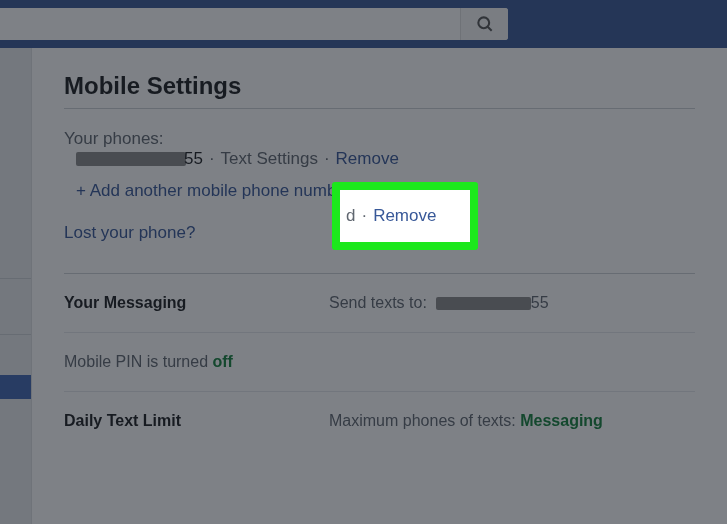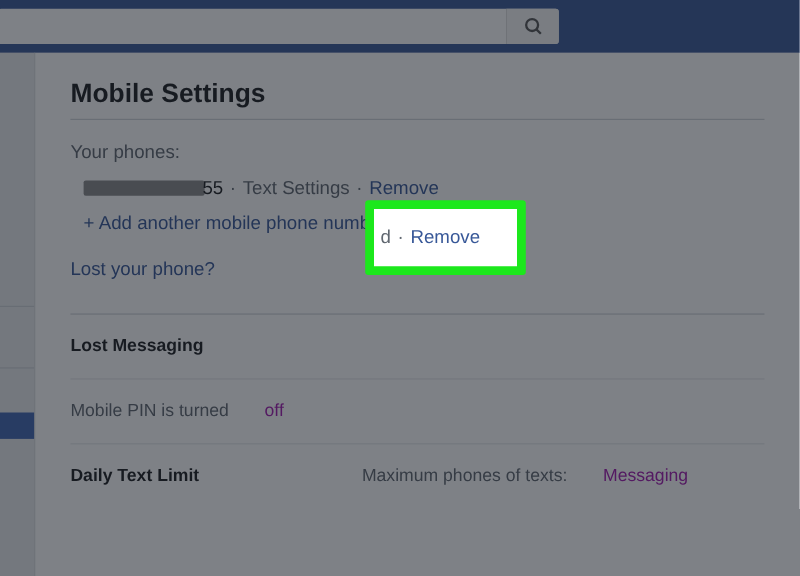--- a/index.html
+++ b/index.html
@@ -80,21 +80,20 @@
       margin-bottom: 2px;
     }
     .hr {
       border: none;
       border-top: 1px solid #ccd0d5;
       margin: 8px 0 20px 0;
     }
     .section-label {
       color: #606770;
       font-size: 17px;
-      margin-bottom: 12px;
     }
     .phone-row {
       display: flex;
       align-items: center;
       padding-left: 12px;
       margin-bottom: 12px;
       font-size: 17px;
       color: #1c1e21;
     }
     .redacted {
@@ -149,21 +148,21 @@
     .settings-row .label {
       width: 265px;
       font-weight: bold;
       color: #1c1e21;
       font-size: 16px;
     }
     .settings-row .value {
       color: #606770;
       font-size: 16px;
     }
-    .value .strong { color: #a21caf; font-weight: normal; margin-left: 28px; }
+    .value .strong { color: #15803d; font-weight: bold; }
     .overlay {
       position: absolute;
       inset: 0;
       background: rgba(20, 25, 35, 0.55);
       pointer-events: none;
     }
     .highlight {
       position: absolute;
       top: 182px;
       left: 332px;
@@ -226,21 +225,25 @@
     <div class="add-row">
       <a class="link-plain">+ Add another mobile phone number</a>
     </div>
 
     <div class="lost-row">
       <a class="link-plain">Lost your phone?</a>
     </div>
 
     <div class="settings-table">
       <div class="settings-row">
-        <div class="label">Lost Messaging</div>
+        <div class="label">Your Messaging</div>
+        <div class="value">
+          <span>Send texts to:</span>
+          &nbsp;<span class="redacted-sm"></span><span>55</span>
+        </div>
       </div>
       <div class="settings-row">
         <div class="value">
           <span>Mobile PIN is turned</span>
           <span class="strong">off</span>
         </div>
       </div>
       <div class="settings-row" style="border-bottom:none">
         <div class="label">Daily Text Limit</div>
         <div class="value">

